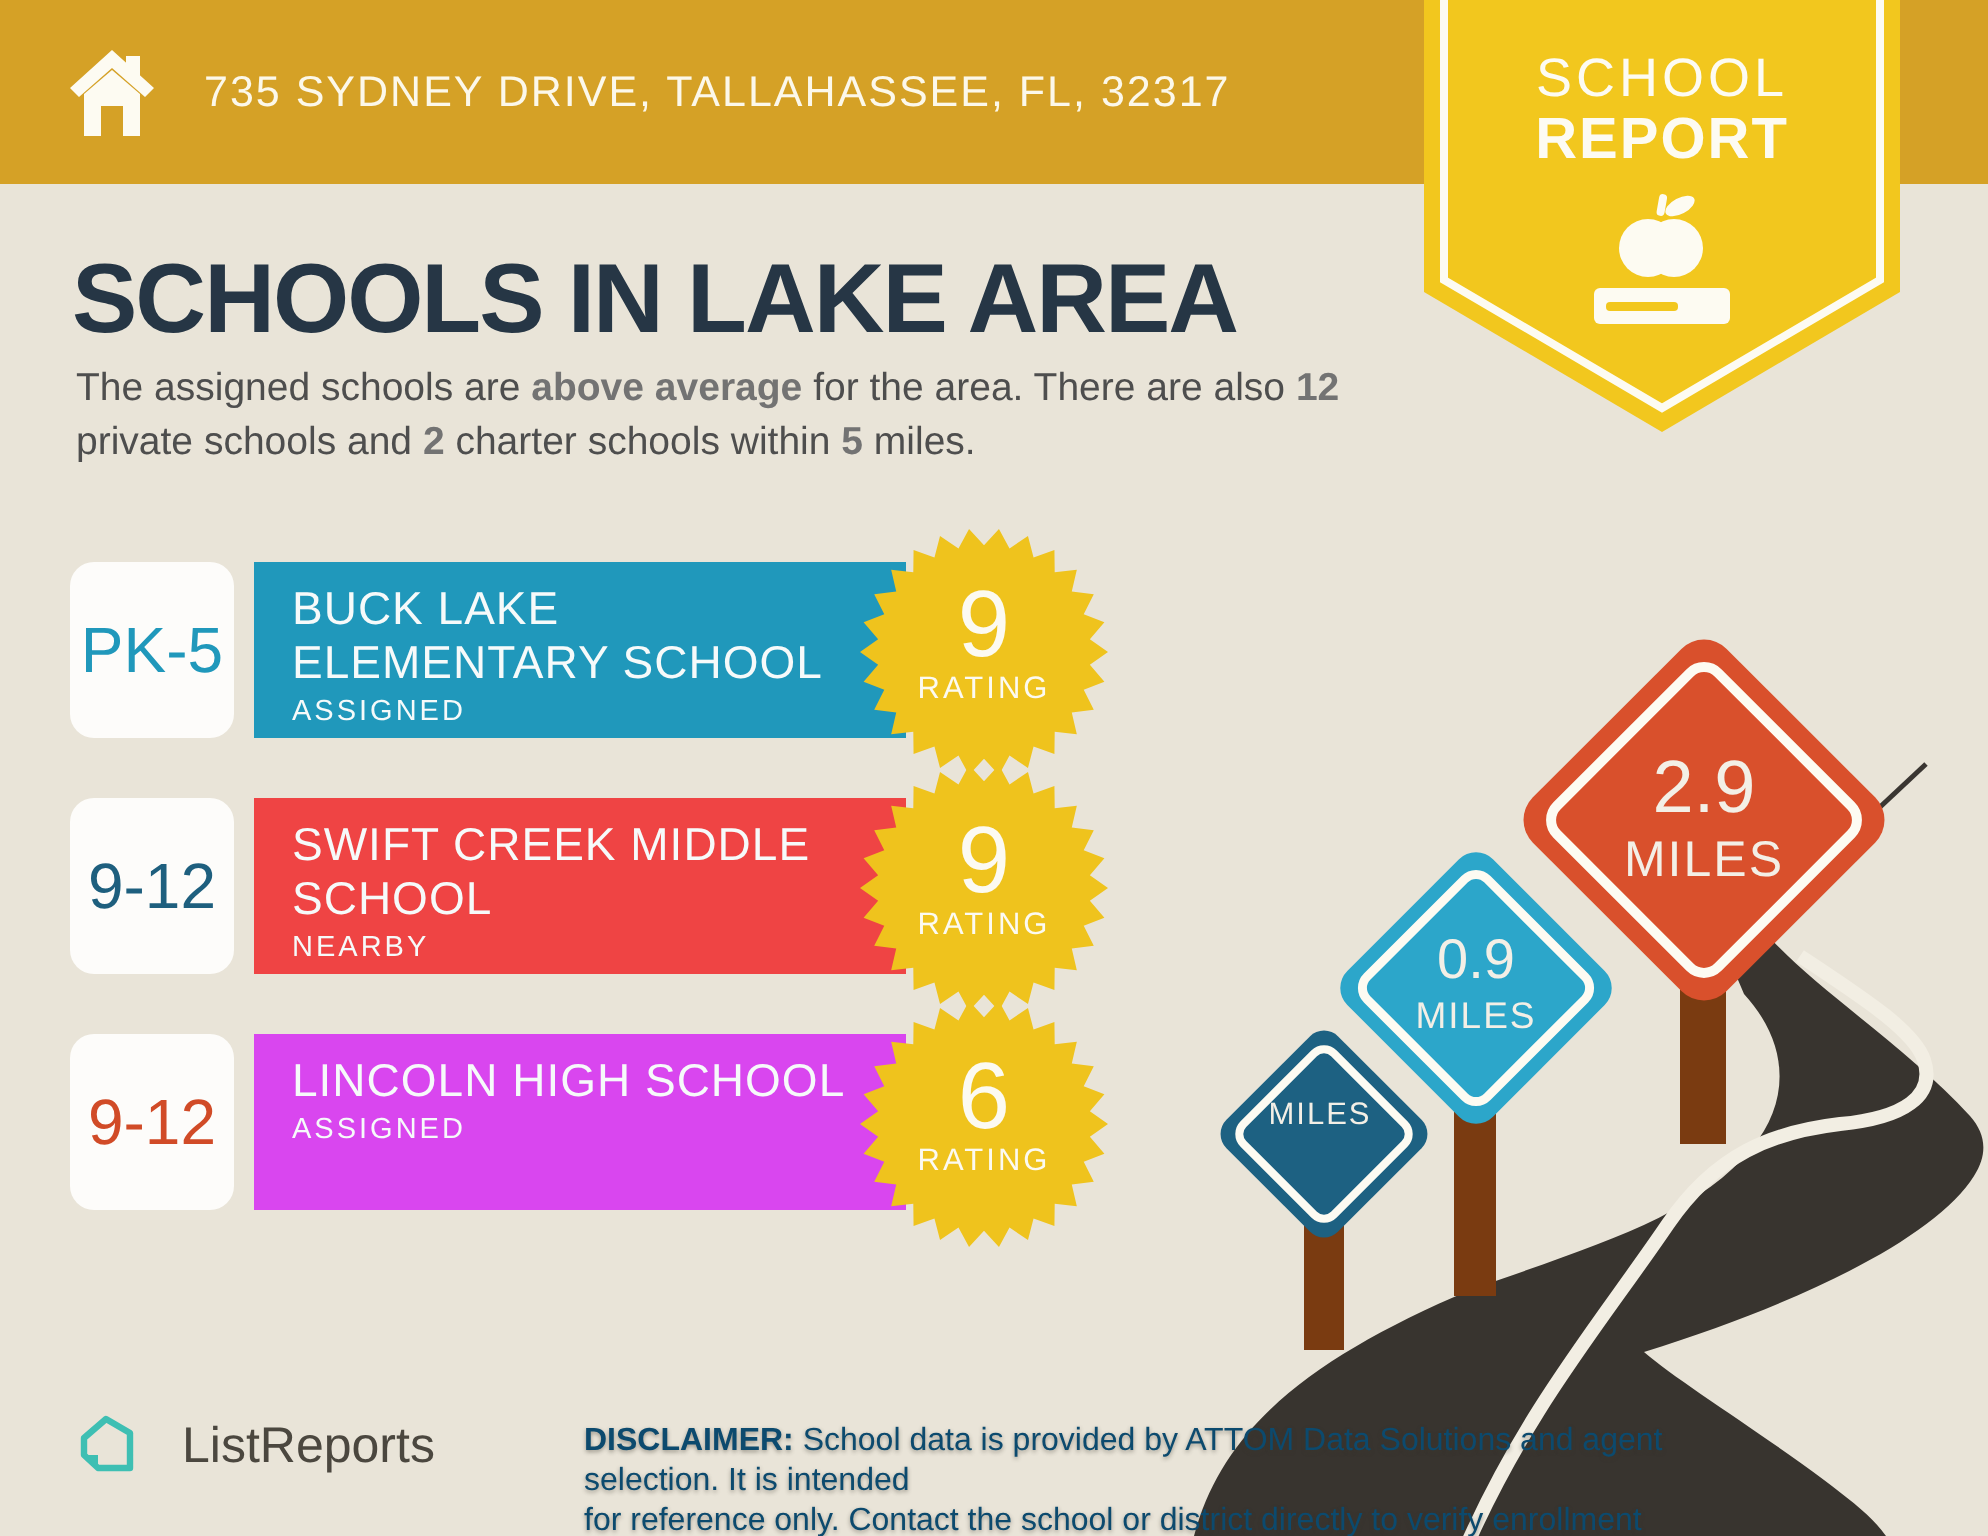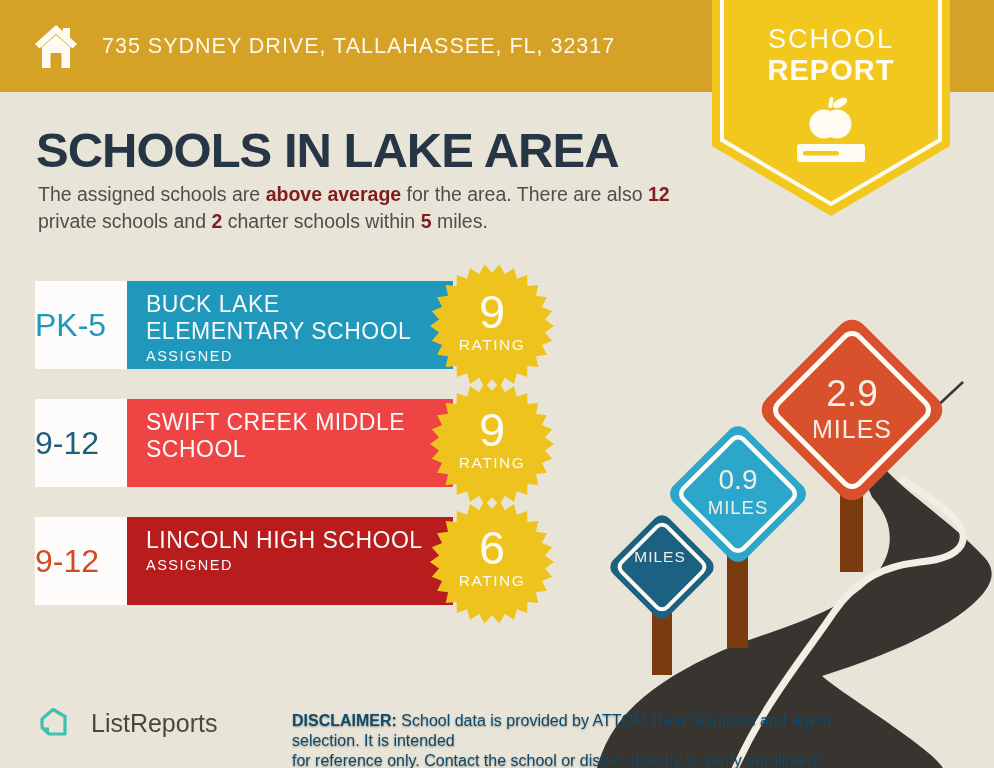--- a/index.html
+++ b/index.html
@@ -37,39 +37,39 @@
   .ribbon .applebook { position:absolute; left:74px; top:96px; }
   
   .title {
     position:absolute; left:36px; top:122px; z-index:2;
     font-size:49px; font-weight:bold; letter-spacing:-1px; color:#263645;
   }
   .intro {
     position:absolute; left:38px; top:181px; width:655px; z-index:2;
     font-size:19.5px; line-height:1.36; color:#4E4E4E;
   }
-  .intro b { color:#7f1d1d; }
+  .intro b { color:#737373; }
   
   .row { position:absolute; left:35px; width:560px; height:88px; z-index:2; }
   .row-1 { top:281px; } .row-2 { top:399px; } .row-3 { top:517px; }
   .grade-box {
-    position:absolute; left:0; top:0; width:92px; height:88px; background:#FDFCFA;
-    display:flex; align-items:center; 
+    position:absolute; left:0; top:0; width:82px; height:88px; background:#FDFCFA;
+    display:flex; align-items:center; justify-content:center;border-radius:12px;
   }
   .grade { font-size:32px; font-weight:500; }
   .row-1 .grade { color:#2098BB; }
   .row-2 .grade { color:#1E5F7E; }
   .row-3 .grade { color:#D14B27; }
   .bar {
     position:absolute; left:92px; top:0; width:326px; height:88px;
     color:#F6FAFA; padding:10px 0 0 19px;
   }
   .row-1 .bar { background:#2098BB; }
   .row-2 .bar { background:#ef4444; }
-  .row-3 .bar { background:#b91c1c; }
+  .row-3 .bar { background:#d946ef; }
   .bar .name span { display:block; font-size:23px; line-height:1.18; letter-spacing:0.5px; }
   .bar .name span:empty { display:none; }
   .bar .status { margin-top:3px; font-size:14.5px; letter-spacing:1.5px; }
   .badge { position:absolute; left:395px; top:-17px; width:124px; height:124px; }
   .badge svg { position:absolute; left:0; top:0; }
   .badge .num {
     position:absolute; top:20px; width:124px; text-align:center;
     font-size:47px; color:#FCFAF1; font-weight:400;
   }
   .badge .lbl {
@@ -203,20 +203,21 @@
 
 <div class="row row-2">
   <div class="grade-box">
     <span class="grade">9-12</span>
   </div>
   <div class="bar">
     <div class="name">
       <span>SWIFT CREEK MIDDLE</span>
       <span>SCHOOL</span>
     </div>
+    <div class="status">NEARBY</div>
   </div>
   <div class="badge">
     <svg width="124" height="124" viewBox="0 0 100 100">
       <polygon class="burst" fill="#EFC31D" points="100.00,50.00 92.69,55.18 98.55,61.97 90.21,65.25 94.27,73.24 85.39,74.43 87.43,83.16 78.51,82.19 78.40,91.15 69.98,88.07 67.73,96.75 60.29,91.75 56.03,99.64 50.00,93.00 43.97,99.64 39.71,91.75 32.27,96.75 30.02,88.07 21.60,91.15 21.49,82.19 12.57,83.16 14.61,74.43 5.73,73.24 9.79,65.25 1.45,61.97 7.31,55.18 0.00,50.00 7.31,44.82 1.45,38.03 9.79,34.75 5.73,26.76 14.61,25.57 12.57,16.84 21.49,17.81 21.60,8.85 30.02,11.93 32.27,3.25 39.71,8.25 43.97,0.36 50.00,7.00 56.03,0.36 60.29,8.25 67.73,3.25 69.98,11.93 78.40,8.85 78.51,17.81 87.43,16.84 85.39,25.57 94.27,26.76 90.21,34.75 98.55,38.03 92.69,44.82"></polygon>
     </svg>
     <div class="num">9</div>
     <div class="lbl">RATING</div>
   </div>
 </div>
 

